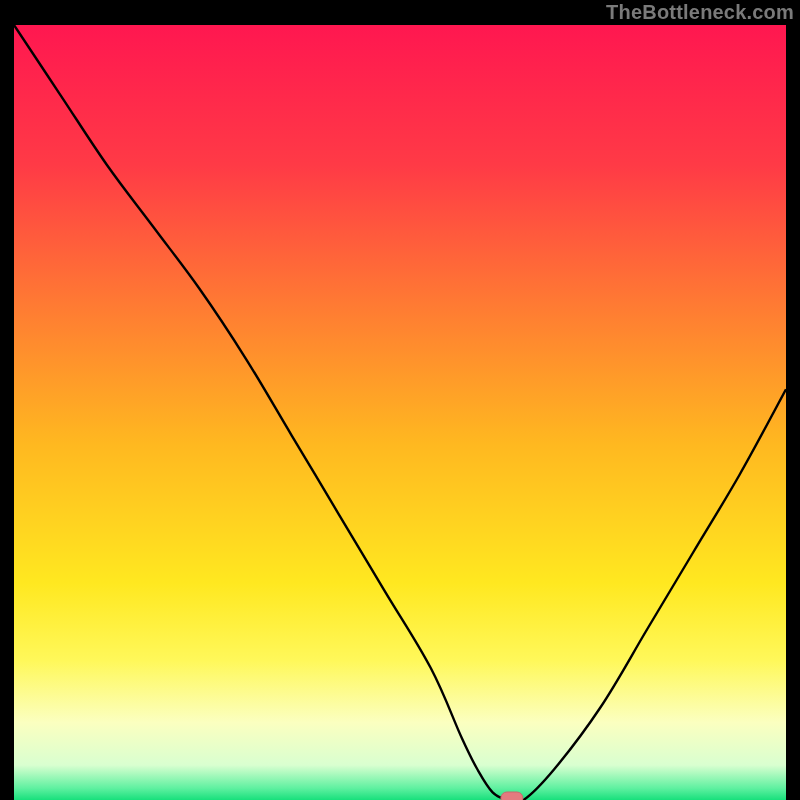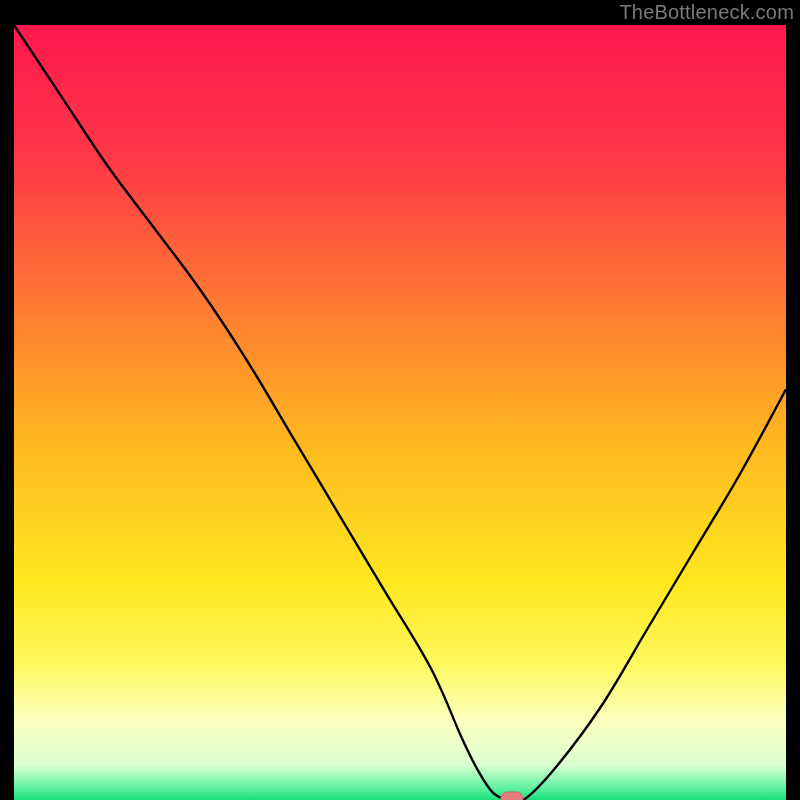--- a/index.html
+++ b/index.html
@@ -15,21 +15,21 @@
     position: relative;
     width: 800px;
     height: 800px;
     background: #000;
   }
   .watermark {
     position: absolute;
     top: 1px;
     right: 6px;
     font-size: 20px;
-    font-weight: 400;
+    font-weight: 700;
     color: #7a7a7a;
     letter-spacing: 0.2px;
     z-index: 10;
   }
   .plot {
     position: absolute;
     left: 14px;
     top: 25px;
     width: 772px;
     height: 775px;

